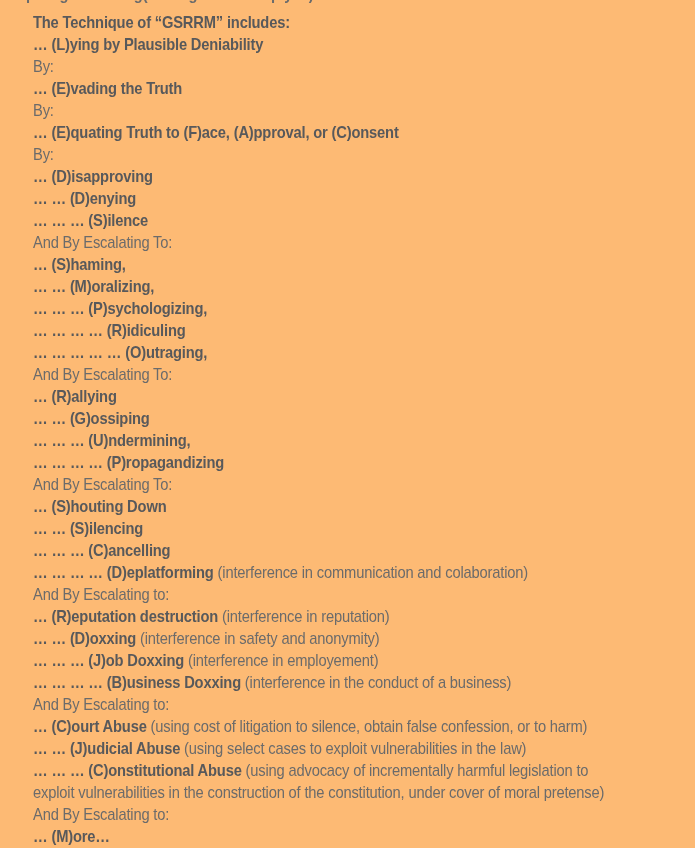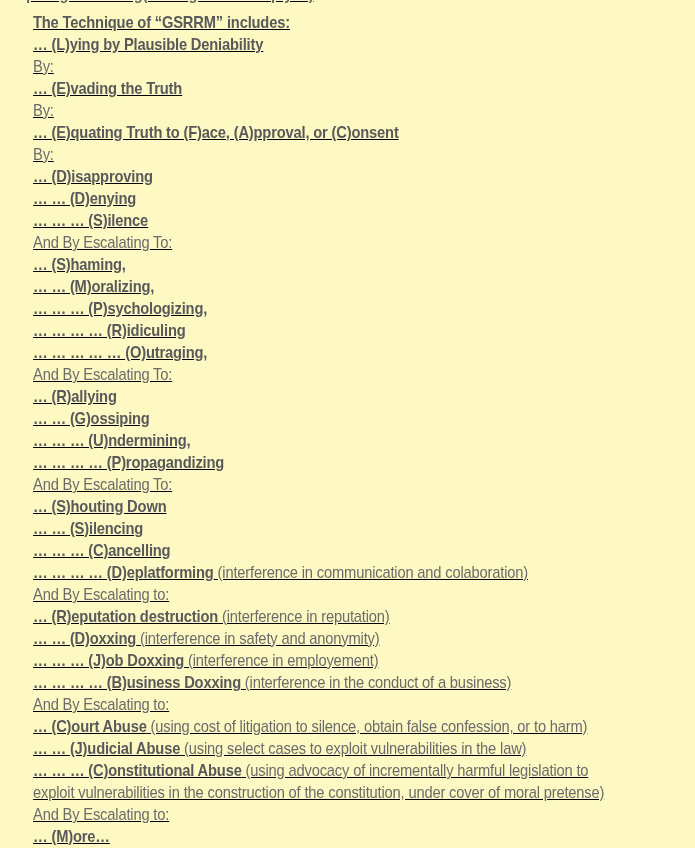--- a/index.html
+++ b/index.html
@@ -7,23 +7,22 @@
     padding: 0;
     background: #ffffff;
   }
   .page {
     position: relative;
     width: 695px;
     height: 848px;
     overflow: hidden;
     box-sizing: border-box;
     padding-left: 33px;
-    background: #fef9c3;
+    background: #fdba74;
     font-family: "Liberation Sans", sans-serif;
-    text-decoration: underline;
   }
   
   .clip-strip {
     height: 7px;
     overflow: hidden;
     margin-left: -7px;
   }
   .clip-strip .frag {
     display: block;
     white-space: pre;

